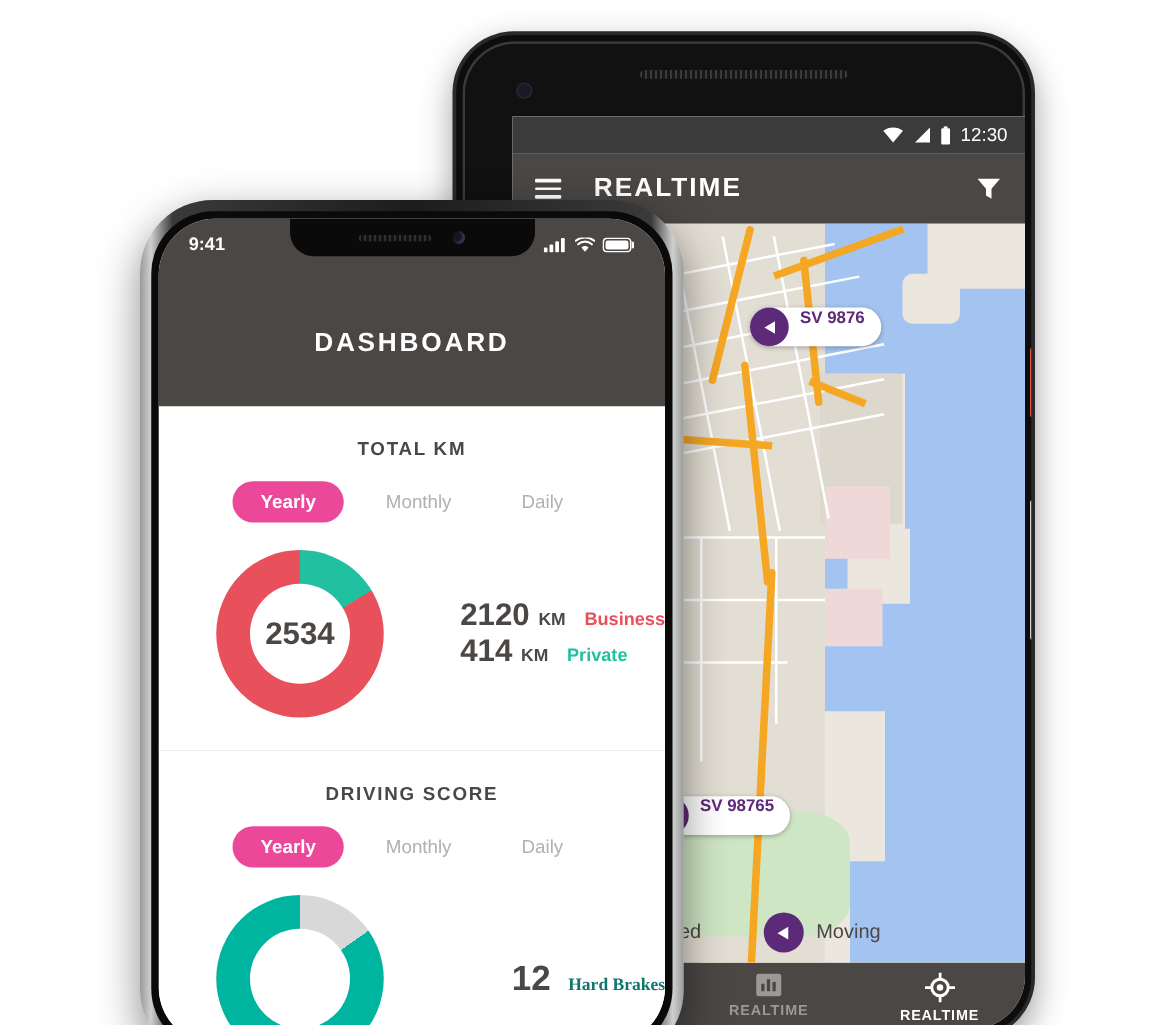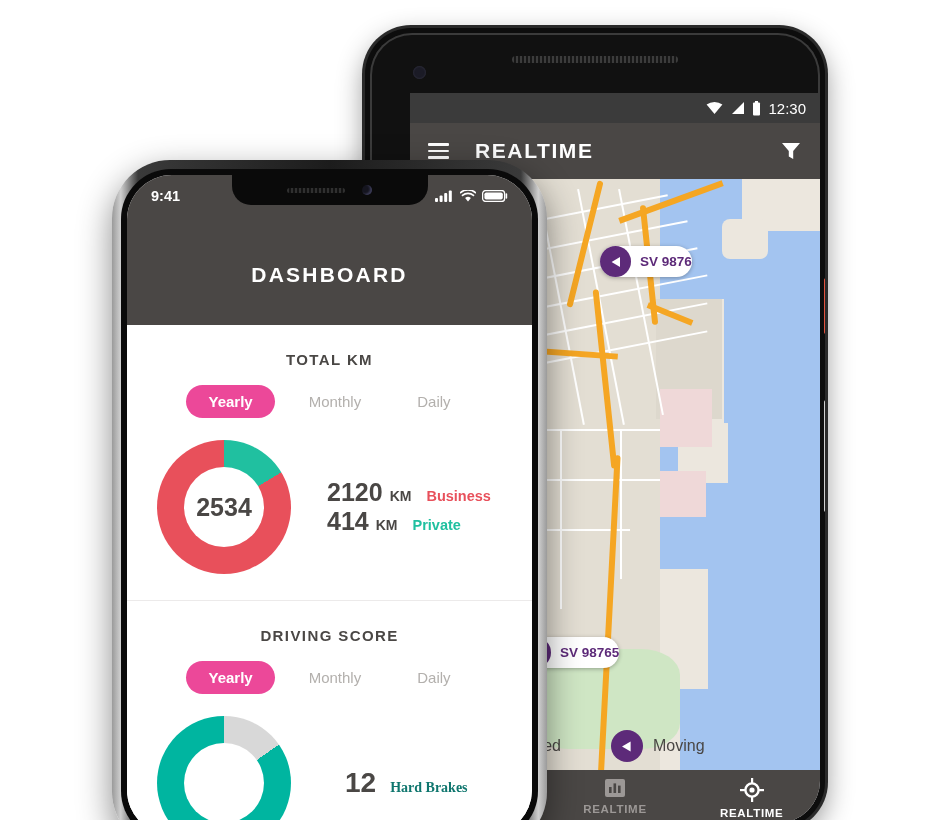--- a/index.html
+++ b/index.html
@@ -151,25 +151,25 @@
     font-size: 12px;
     font-weight: bold;
     padding: 1px 5px;
     line-height: 1.15;
   }
 
   
   .marker {
     position: absolute;
     display: flex;
-    align-items: center;
+    align-items: flex-start;
     height: 31px;
     background: #ffffff;
     border-radius: 16px;
-    padding-right: 0;
+    padding-right: 13px;
     box-shadow: 0 1px 4px rgba(0,0,0,0.3);
     white-space: nowrap;
   }
   .marker-dot {
     width: 31px; height: 31px;
     border-radius: 50%;
     flex: 0 0 31px;
     display: flex;
     align-items: center;
     justify-content: center;
@@ -367,21 +367,22 @@
   }
   .seg-btn.selected {
     background: #ec4899;
     color: #ffffff;
     font-weight: bold;
   }
   .chart-row {
     display: flex;
     align-items: center;
     margin-top: 22px;
-    padding-left: 30px;
+    padding-left: 46px;
+    justify-content: space-between;
   }
   .donut {
     position: relative;
     width: 134px;
     height: 134px;
     border-radius: 50%;
     flex: 0 0 134px;
   }
   .donut-hole {
     position: absolute;

